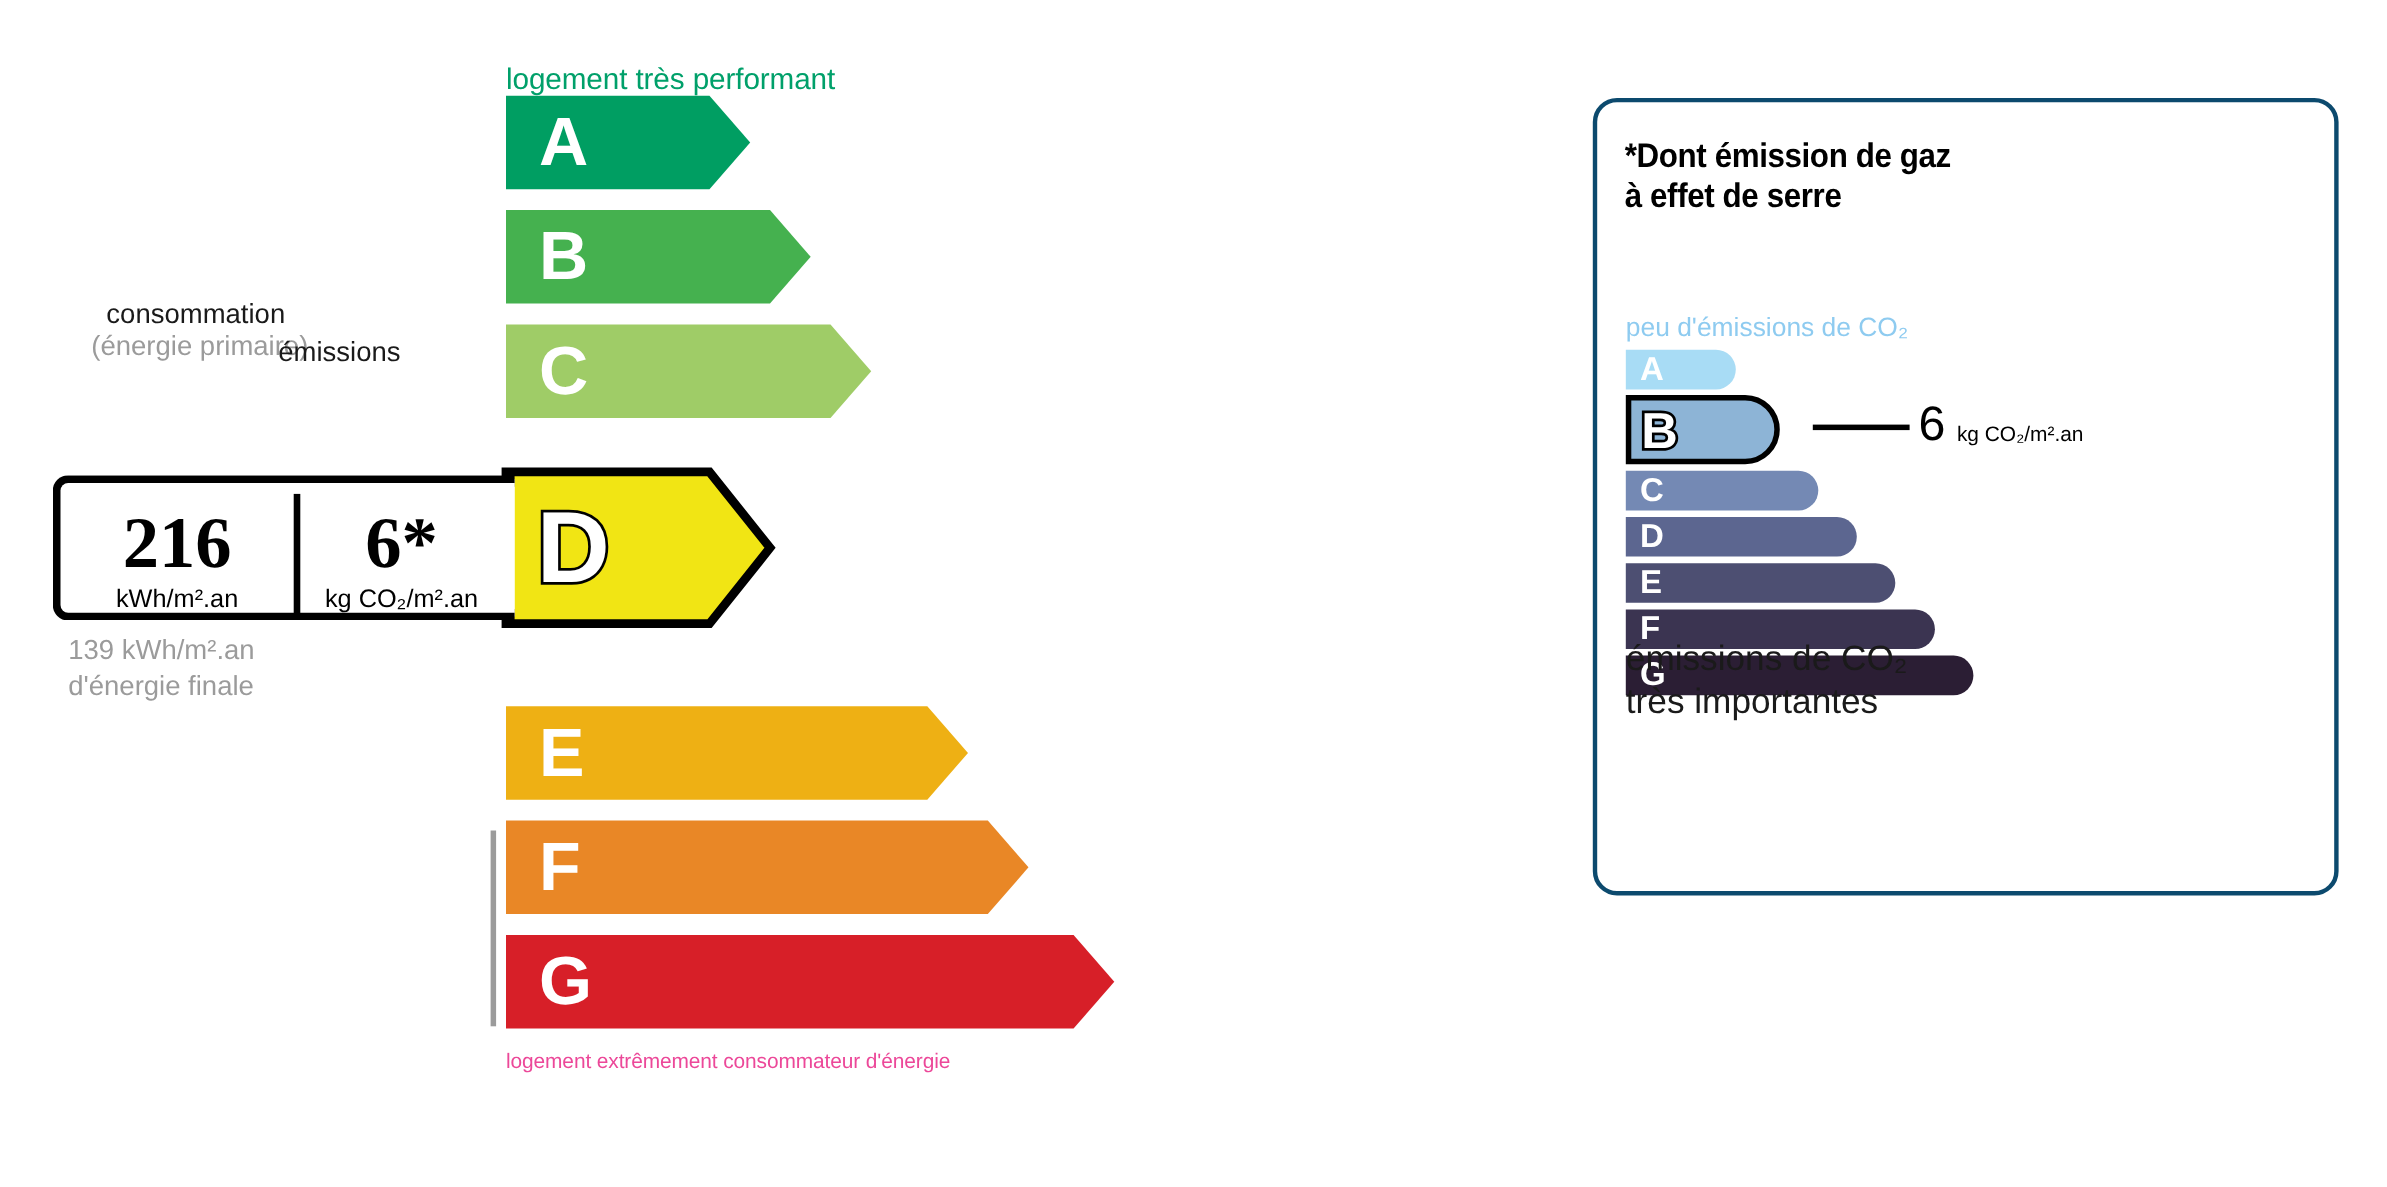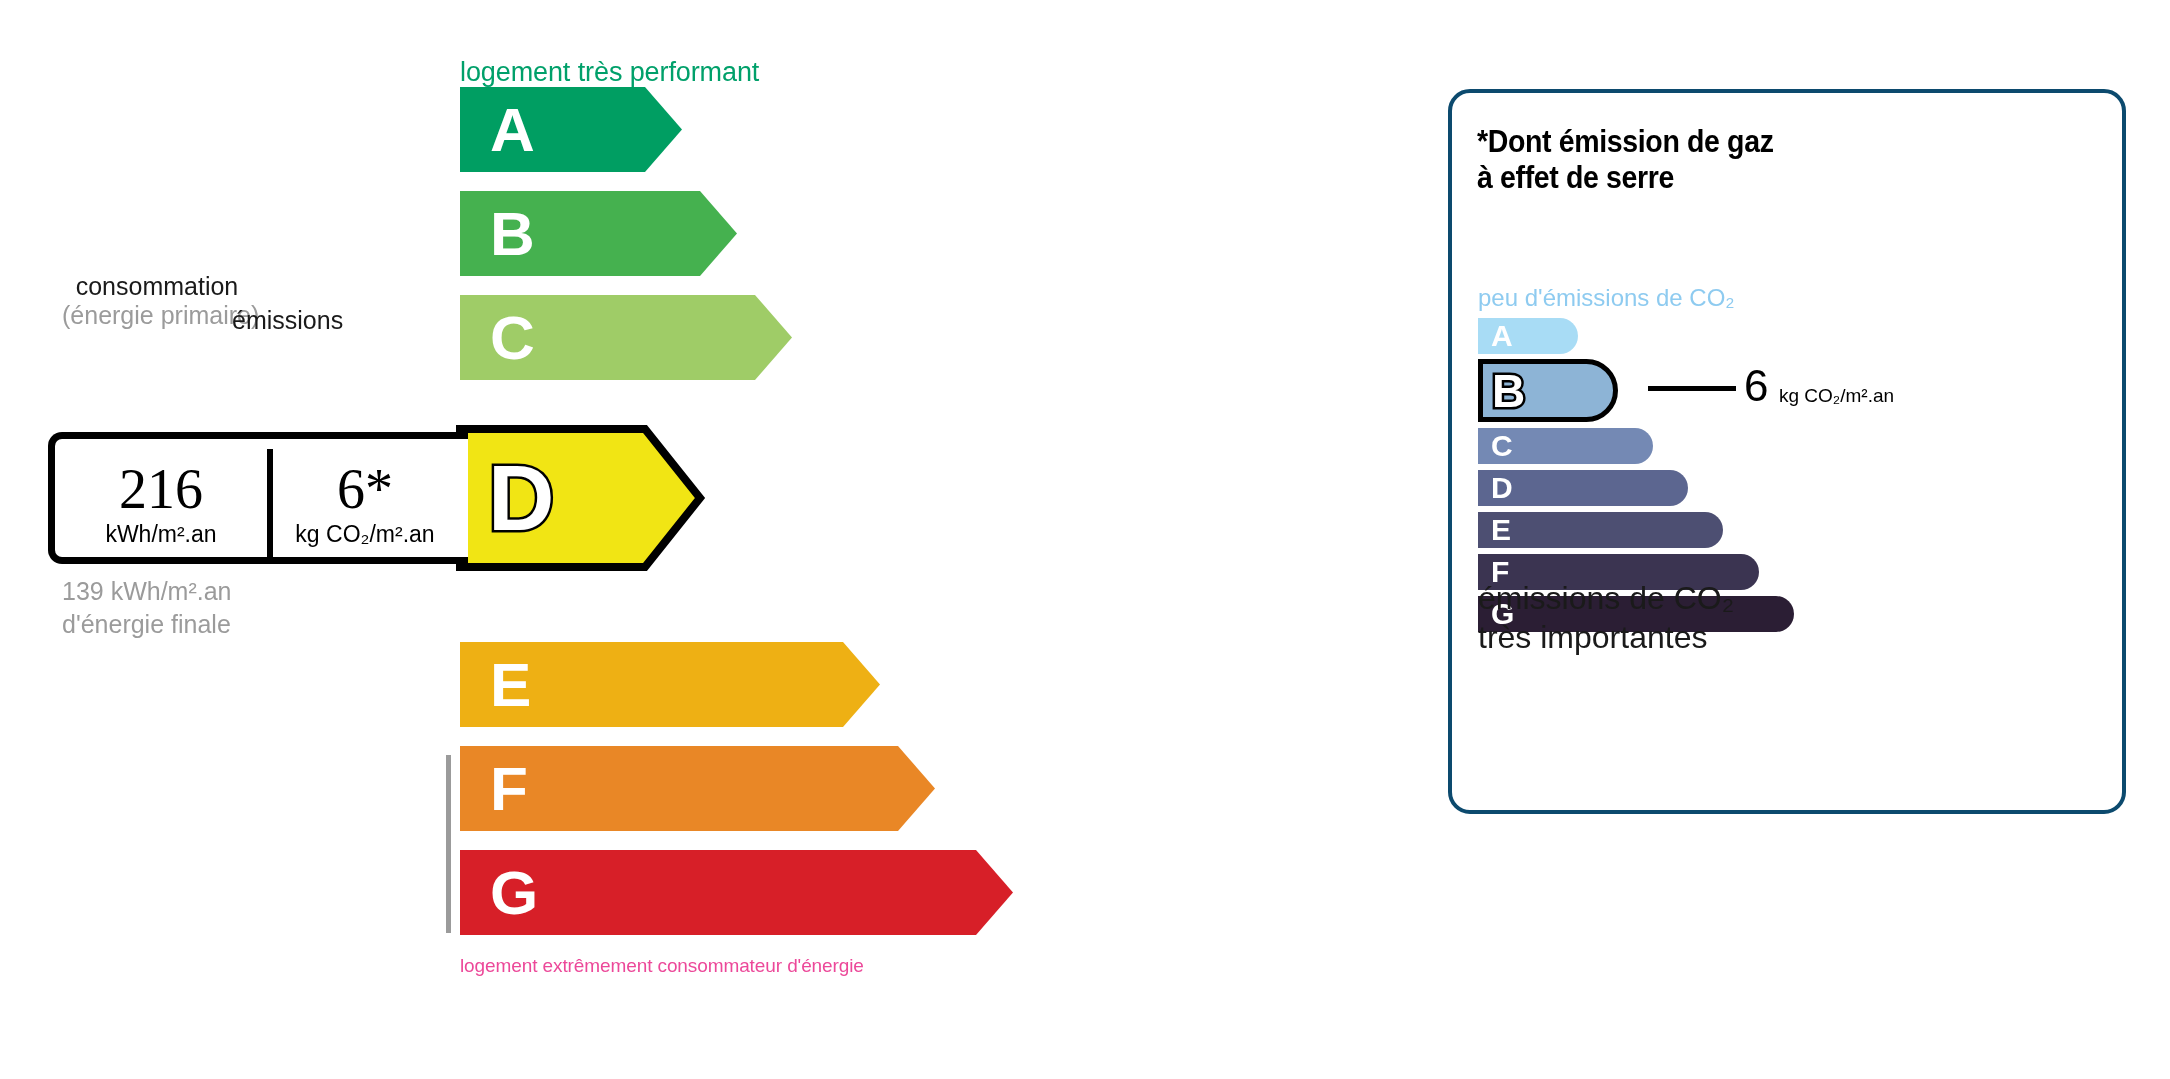--- a/index.html
+++ b/index.html
@@ -102,40 +102,41 @@
 
   .value-divider {
     position: absolute;
     left: 212px;
     top: 10px;
     width: 6px;
     height: 112px;
     background: #000000;
   }
   .value-number {
-    font-size: 56px;
-    font-weight: normal;
+    font-size: 66px;
+    font-weight: bold;
     line-height: 1;
     margin-top: 22px;
     color: #000000;
     font-family: "Liberation Serif", serif;
   }
   .value-unit {
     font-size: 23px;
     color: #000000;
     margin-top: 6px;
     line-height: 1;
   }
 
   .head-label {
     position: absolute;
     font-size: 25px;
     color: #1a1a1a;
     white-space: nowrap;
     line-height: 1.15;
+    margin-left: 21px;
   }
   #label-consumption { left: 62px;  top: 272px; text-align: center; width: 190px; }
   #label-consumption .sub { color: #9b9b9b; display: block; }
   #label-emission    { left: 232px; top: 306px; text-align: center; }
 
   #final-energy {
     position: absolute;
     left: 62px;
     top: 575px;
     font-size: 25px;

